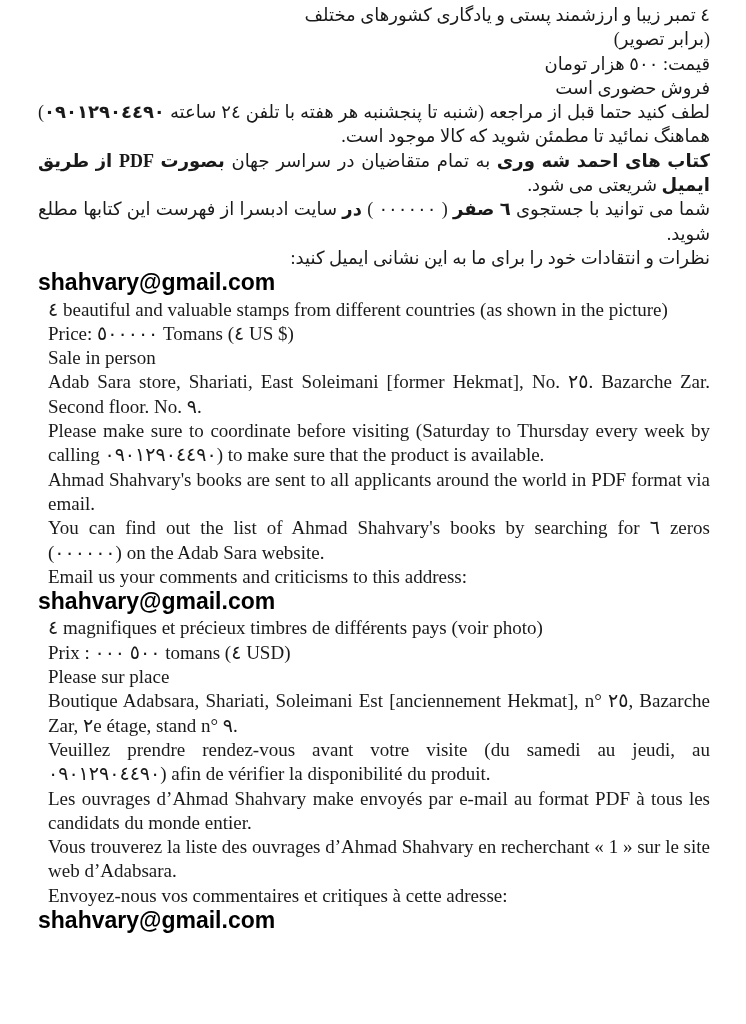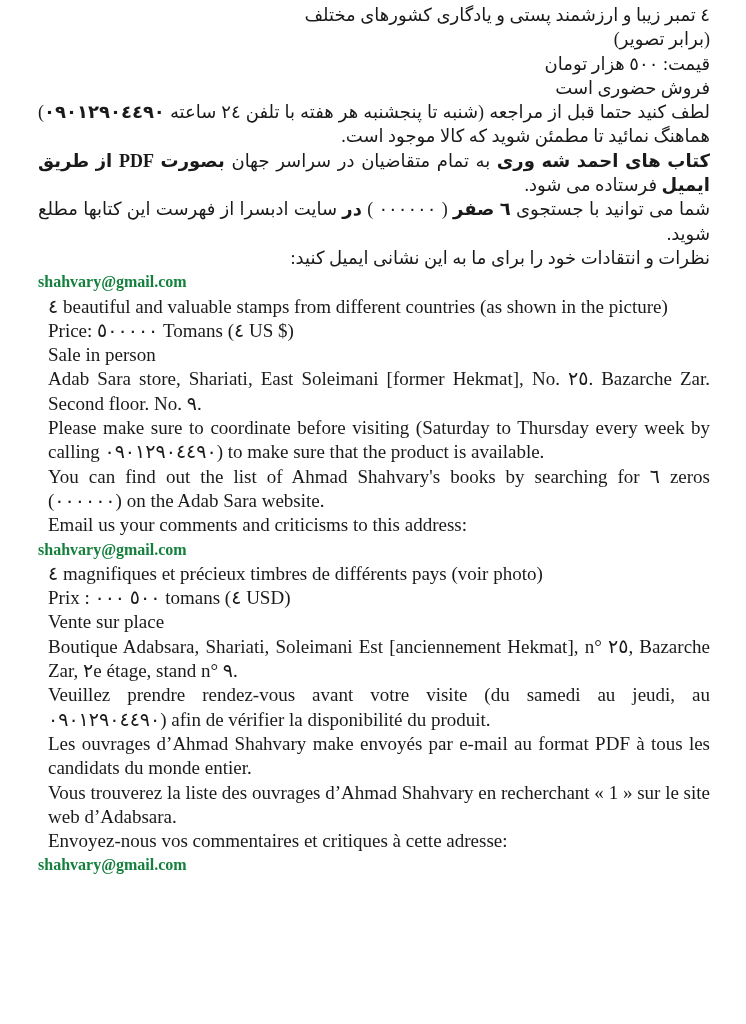--- a/index.html
+++ b/index.html
@@ -26,57 +26,58 @@
   .lt {
     direction: ltr;
     font-family: "Liberation Serif", "DejaVu Sans", serif;
     font-size: 19px;
     line-height: 24.3px;
     margin-left: 10px;
   }
   .b { font-weight: 700; }
   .email-line { line-height: 24.3px; text-align: left; direction: ltr; }
   .email-link {
-    color: #15803d;
+    color: #000000;
     font-weight: 700;
-    font-family: Liberation Serif, serif;
-    font-size: 16px;
+    font-family: Liberation Sans, sans-serif;
+    font-size: 23px;
     text-decoration: none;
     cursor: pointer;
   }
 </style>
 </head>
 <body>
 
 <div class="page">
 
   <p class="fa">٤ تمبر زیبا و ارزشمند پستی و یادگاری کشورهای مختلف</p>
   <p class="fa">(برابر تصویر)</p>
   <p class="fa">قیمت: ٥٠٠ هزار تومان</p>
   <p class="fa">فروش حضوری است</p>
   <p class="fa"><span>لطف کنید حتما قبل از مراجعه (شنبه تا پنجشنبه هر هفته با تلفن ٢٤ ساعته </span><span class="b">٠٩٠١٢٩٠٤٤٩٠</span><span>) هماهنگ نمائید تا مطمئن شوید که کالا موجود است.</span></p>
-  <p class="fa"><span class="b">کتاب های احمد شه وری</span><span> به تمام متقاضیان در سراسر جهان </span><span class="b">بصورت PDF از طریق ایمیل</span><span> فرستاده می شود.</span></p>
+  <p class="fa"><span class="b">کتاب های احمد شه وری</span><span> به تمام متقاضیان در سراسر جهان </span><span class="b">بصورت PDF از طریق ایمیل</span><span> شریعتی می شود.</span></p>
   <p class="fa"><span>شما می توانید با جستجوی </span><span class="b">٦ صفر</span><span> ( ٠٠٠٠٠٠ ) </span><span class="b">در</span><span> سایت ادبسرا از فهرست این کتابها مطلع شوید.</span></p>
   <p class="fa">نظرات و انتقادات خود را برای ما به این نشانی ایمیل کنید:</p>
 
   <p class="email-line"><a class="email-link">shahvary@gmail.com</a></p>
 
   <p class="lt">٤ beautiful and valuable stamps from different countries (as shown in the picture)</p>
   <p class="lt">Price: ٥٠٠٠٠٠ Tomans (٤ US $)</p>
   <p class="lt">Sale in person</p>
   <p class="lt">Adab Sara store, Shariati, East Soleimani [former Hekmat], No. ٢٥. Bazarche Zar. Second floor. No. ٩.</p>
   <p class="lt">Please make sure to coordinate before visiting (Saturday to Thursday every week by calling ٠٩٠١٢٩٠٤٤٩٠) to make sure that the product is available.</p>
+  <p class="lt">Ahmad Shahvary's books are sent to all applicants around the world in PDF format via email.</p>
   <p class="lt">You can find out the list of Ahmad Shahvary's books by searching for ٦ zeros (٠٠٠٠٠٠) on the Adab Sara website.</p>
   <p class="lt">Email us your comments and criticisms to this address:</p>
 
   <p class="email-line"><a class="email-link">shahvary@gmail.com</a></p>
 
   <p class="lt">٤ magnifiques et précieux timbres de différents pays (voir photo)</p>
   <p class="lt">Prix : ٥٠٠ ٠٠٠ tomans (٤ USD)</p>
-  <p class="lt">Vente sur place</p>
+  <p class="lt">Please sur place</p>
   <p class="lt">Boutique Adabsara, Shariati, Soleimani Est [anciennement Hekmat], n° ٢٥, Bazarche Zar, ٢e étage, stand n° ٩.</p>
   <p class="lt">Veuillez prendre rendez-vous avant votre visite (du samedi au jeudi, au ٠٩٠١٢٩٠٤٤٩٠) afin de vérifier la disponibilité du produit.</p>
   <p class="lt">Les ouvrages d’Ahmad Shahvary make envoyés par e-mail au format PDF à tous les candidats du monde entier.</p>
   <p class="lt">Vous trouverez la liste des ouvrages d’Ahmad Shahvary en recherchant « 1 » sur le site web d’Adabsara.</p>
   <p class="lt">Envoyez-nous vos commentaires et critiques à cette adresse:</p>
 
   <p class="email-line"><a class="email-link">shahvary@gmail.com</a></p>
 
 </div>
 

